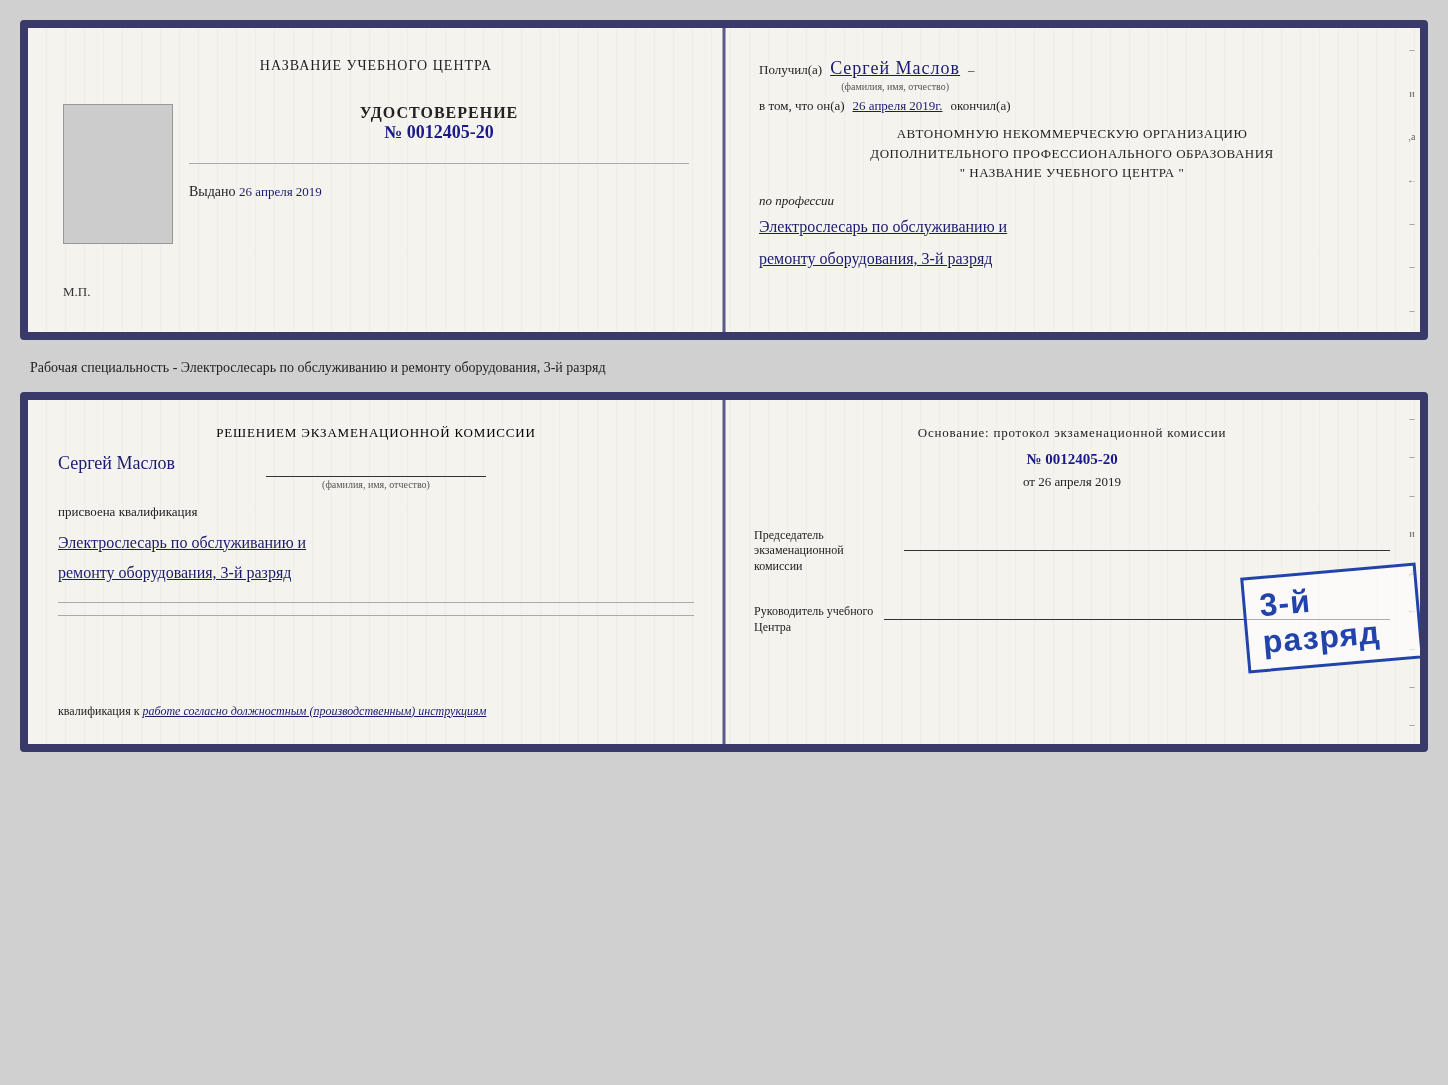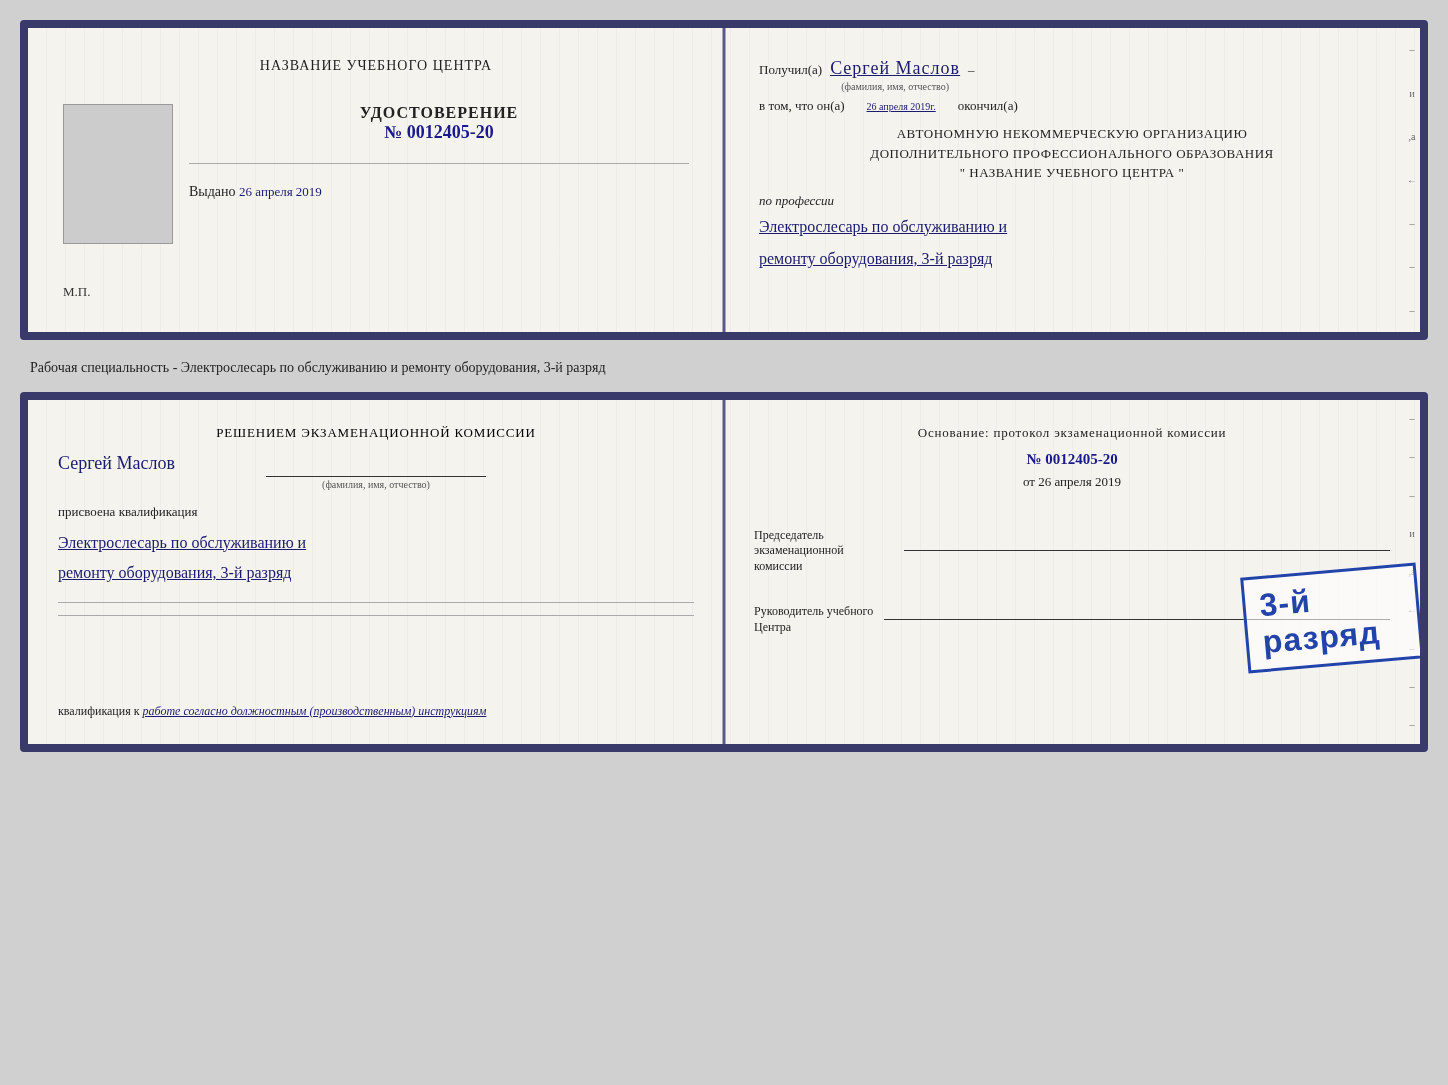--- a/index.html
+++ b/index.html
@@ -159,26 +159,26 @@
       display: block;
       margin-top: 2px;
     }
 
     .vtom-line {
       font-size: 13px;
       color: #222;
       margin: 2px 0;
       display: flex;
       align-items: baseline;
-      gap: 22px;
+      gap: 8px;
     }
 
     .handwritten-date {
       font-family: 'Segoe Script', 'Comic Sans MS', cursive;
-      font-size: 10px;
+      font-size: 13px;
       color: #1a1a6e;
       text-decoration: underline;
     }
 
     .org-block {
       text-align: center;
       font-size: 13px;
       text-transform: uppercase;
       line-height: 1.5;
       letter-spacing: 0.5px;

